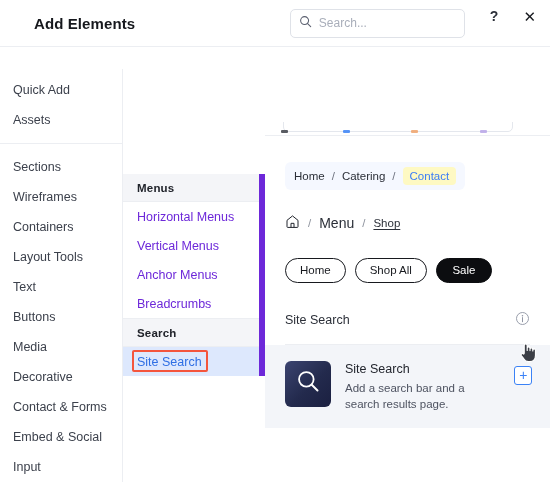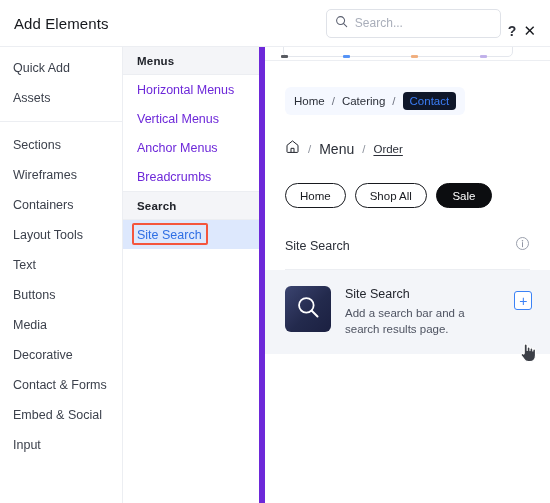--- a/index.html
+++ b/index.html
@@ -17,29 +17,30 @@
   .header {
     height:46px;
     display:flex;
     align-items:center;
     background:#ffffff;
     position:relative;
     padding:0 14px 0 14px;
   }
   .app-title {
     font-size:15px;
-    font-weight:normal;
+    font-weight:bold;
     color:#16181d;
     letter-spacing:0.1px;
+    margin-left:20px;
   }
   .header-right {
     margin-left:auto;
     display:flex;
-    align-items:flex-end;
-    gap:7px;
+    align-items:flex-start;
+    gap:25px;
   }
   .search-box {
     width:175px;
     height:29px;
     border:1px solid #dfe2e8;
     border-radius:5px;
     display:flex;
     align-items:center;
     padding:0 8px;
     gap:7px;
@@ -62,20 +63,21 @@
     cursor:pointer;
     line-height:1;
     font-weight:500;
   }
 
   
   .body-wrap {
     display:flex;
     height:457px;
     border-top:1px solid #eceef2;
+    align-items:center;
   }
 
   
   .nav {
     width:123px;
     flex:0 0 123px;
     background:#ffffff;
     border-right:1px solid #eceef2;
     padding-top:6px;
   }
@@ -180,21 +182,21 @@
     background:#f5f8ff;
     border-radius:6px;
     padding:5px 9px;
     gap:7px;
   }
   .bc-pill-row .bc-t { font-size:11.5px; color:#2b2f38; }
   .bc-pill-row .bc-s { font-size:11.5px; color:#6d727f; }
   .bc-pill-row .bc-active {
     font-size:11.5px;
     color:#3b7df6;
-    background:#0f172a;
+    background:#fef9c3;
     border-radius:4px;
     padding:3px 7px;
   }
 
   .bc-simple-row {
     margin-top:24px;
     display:flex;
     align-items:center;
     gap:8px;
   }
@@ -395,21 +397,21 @@
       <div class="bc-simple-row">
         <span>
           <svg width="15" height="15" viewBox="0 0 18 18" fill="none">
             <path d="M2.4 7.6 L9 2.3 L15.6 7.6 V15.2 A0.9 0.9 0 0 1 14.7 16.1 H3.3 A0.9 0.9 0 0 1 2.4 15.2 Z" stroke="#23262e" stroke-width="1.2" stroke-linejoin="round"></path>
             <path d="M7.2 16.1 V11.2 H10.8 V16.1" stroke="#23262e" stroke-width="1.2" stroke-linejoin="round"></path>
           </svg>
         </span>
         <span class="bc-s">/</span>
         <span class="bc-t">Menu</span>
         <span class="bc-s">/</span>
-        <span class="bc-u">Order</span>
+        <span class="bc-u">Shop</span>
       </div>
 
       
       <div class="btn-row">
         <div class="pbtn">Home</div>
         <div class="pbtn">Shop All</div>
         <div class="pbtn solid">Sale</div>
       </div>
 
       

